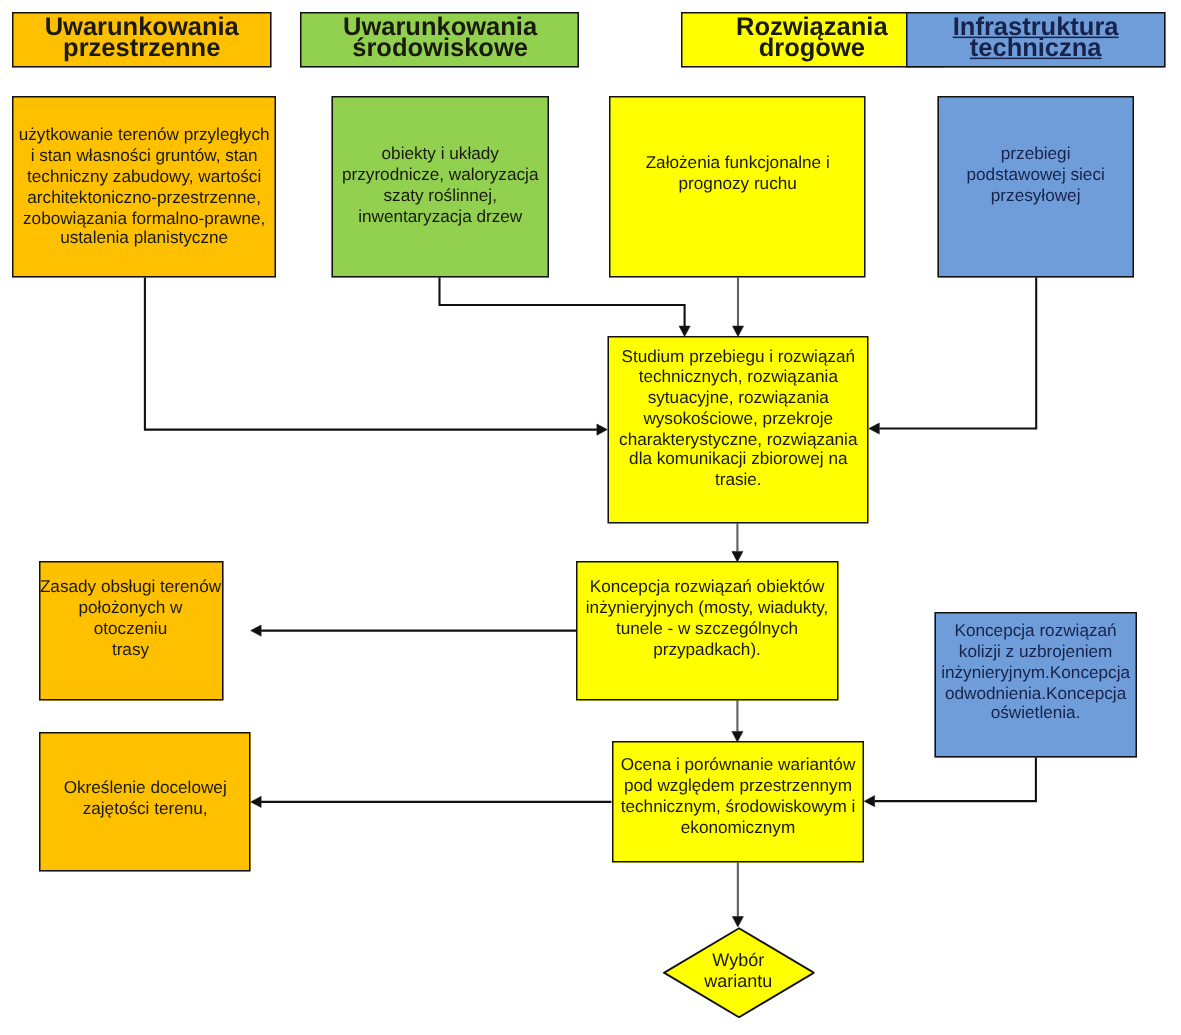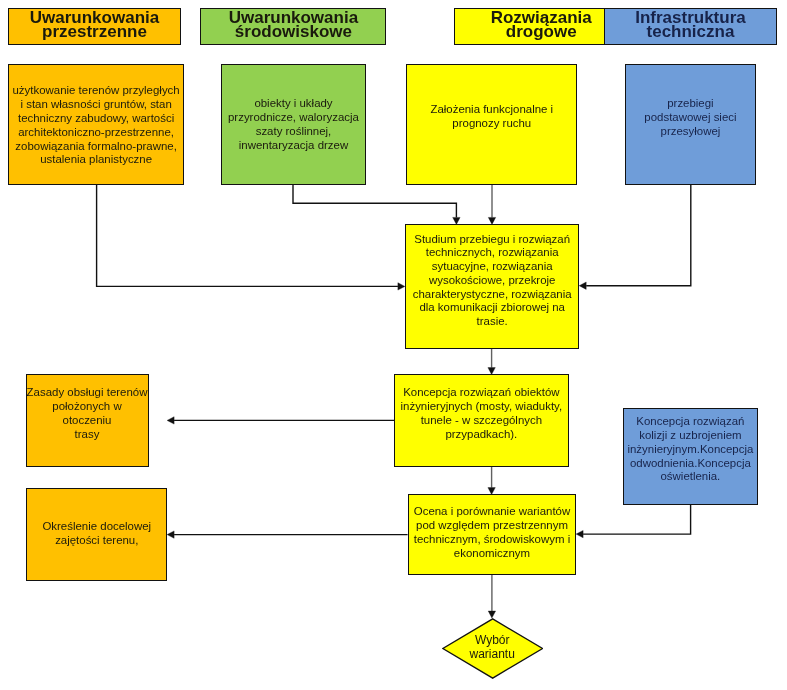--- a/index.html
+++ b/index.html
@@ -22,34 +22,34 @@
   .diamond .txt{position:absolute;left:0;top:0;width:100%;height:100%;
        display:flex;align-items:center;justify-content:center;
        font-size:12px;line-height:13.78px;color:#1a1a0d;}
   .n-hdr-spatial{left:8.3px;top:8.1px;width:172.4px;height:37.2px;}
   .n-hdr-spatial .txt{transform:translateY(-1.6px);}
   .n-hdr-environment{left:200.3px;top:8.1px;width:186.2px;height:37.2px;}
   .n-hdr-environment .txt{transform:translateY(-1.6px);}
   .n-hdr-road{left:405.7px;top:8.1px;width:175px;height:37.2px;margin-left:48px;}
   .n-hdr-road .txt{transform:translateY(-1.6px);}
   .n-hdr-infrastructure{left:604.3px;top:8.1px;width:172.3px;height:37.2px;}
-  .n-hdr-infrastructure .txt{transform:translateY(-1.6px);}
+  .n-hdr-infrastructure .txt{transform:translateY(-1.6px);text-decoration:underline;}
   .n-node-land-use{left:8.3px;top:64.3px;width:175.6px;height:121.0px;justify-content:flex-end;}
   .n-node-land-use .txt{transform:translateY(1.0px);}
   .n-node-nature{left:221.4px;top:64.2px;width:144.2px;height:121.1px;}
   .n-node-nature .txt{transform:translateY(0.1px);}
   .n-node-assumptions{left:406.2px;top:64.0px;width:171.2px;height:121.3px;}
   .n-node-assumptions .txt{transform:translateY(-7.9px);}
   .n-node-network{left:624.7px;top:64.0px;width:131.5px;height:121.3px;}
   .n-node-network .txt{transform:translateY(-7.1px);}
   .n-node-study{left:404.9px;top:224.3px;width:174.6px;height:125.0px;}
   .n-node-study .txt{transform:translateY(-6.5px);text-align:center;}
   .n-node-service-rules{left:25.5px;top:374.4px;width:123px;height:93.0px;}
   .n-node-service-rules .txt{transform:translateY(-7.4px);}
-  .n-node-engineering{left:394px;top:374.4px;width:174.7px;height:93.0px;}
+  .n-node-engineering{left:384px;top:374.4px;width:174.7px;height:93.0px;}
   .n-node-engineering .txt{transform:translateY(-7.3px);}
   .n-node-collisions{left:623.1px;top:372.4px;width:134.6px;height:96.6px;margin-top:36px;}
   .n-node-collisions .txt{transform:translateY(-7.3px);}
   .n-node-land-take{left:26.2px;top:488.4px;width:141.2px;height:92.6px;}
   .n-node-land-take .txt{transform:translateY(-1.2px);}
   .n-node-evaluation{left:407.6px;top:494.4px;width:168.8px;height:81.0px;}
   .n-node-evaluation .txt{transform:translateY(-2.5px);}
   .n-node-choice{left:441.5px;top:617.7px;width:101.4px;height:61.0px;}
   .n-node-choice .txt{transform:translateY(0.1px);}
 </style>

